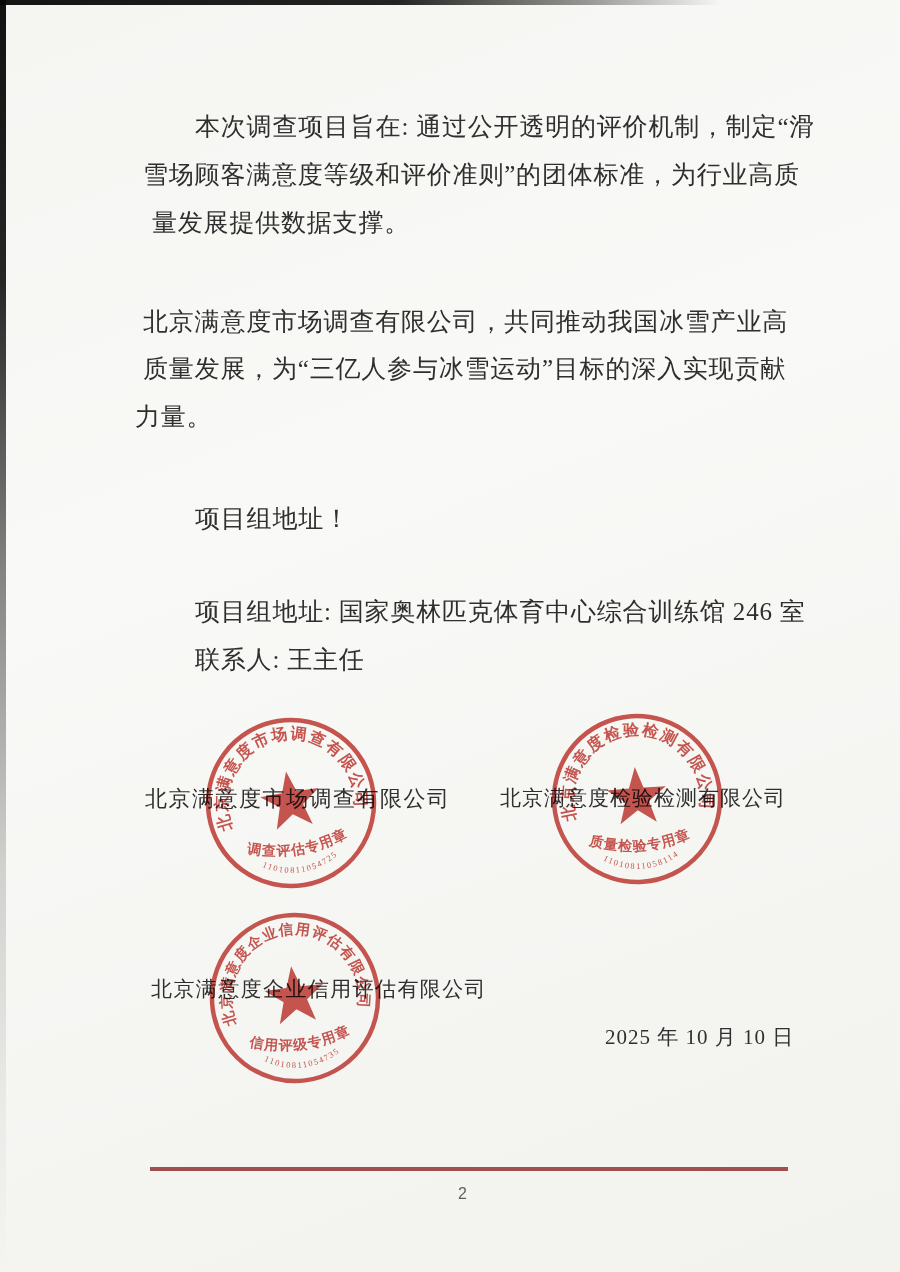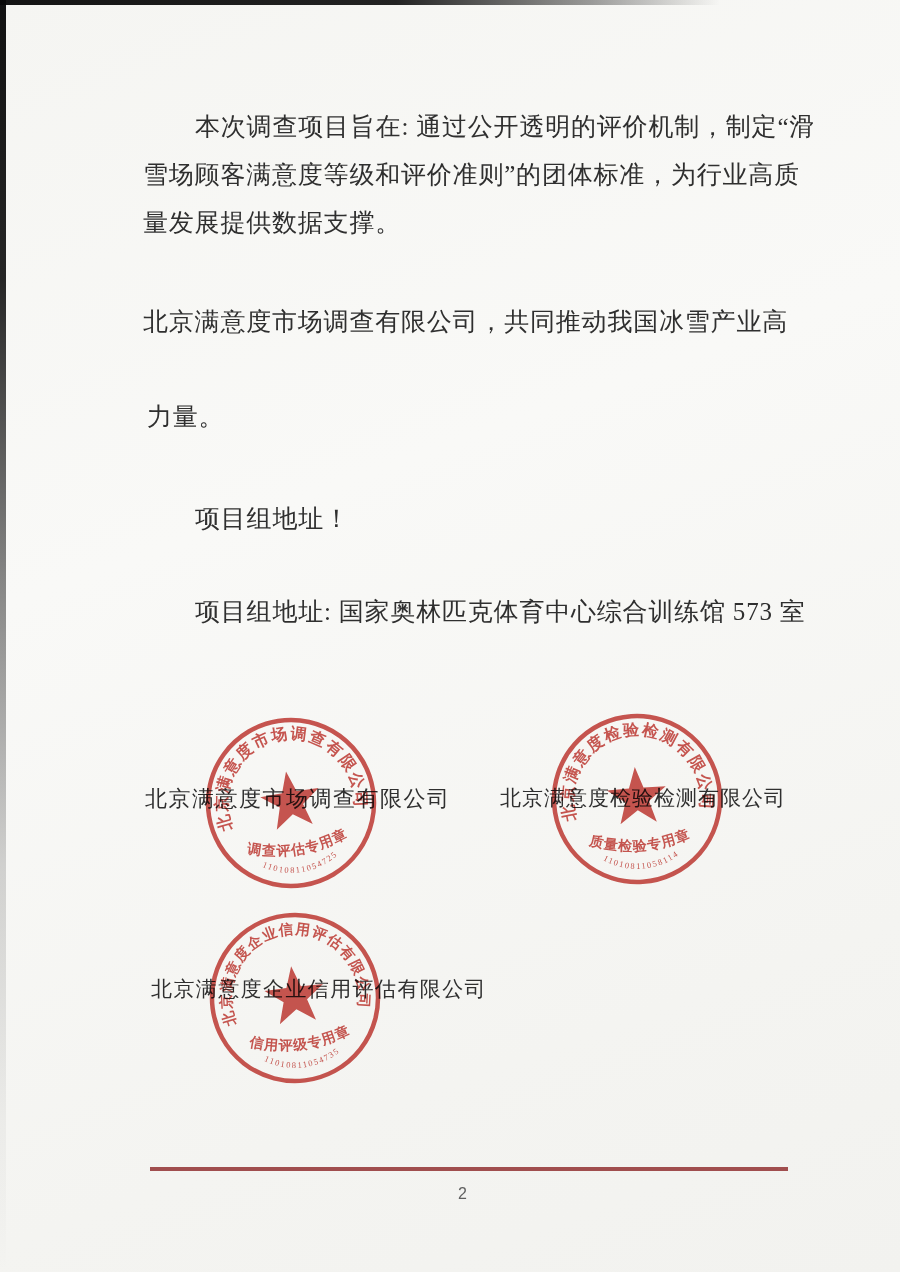--- a/index.html
+++ b/index.html
@@ -52,27 +52,29 @@
 </head>
 <body>
 
 <div class="page">
 
   <div class="edge-top"></div>
   <div class="edge-left"></div>
 
   <div class="tline" style="left:195px; top:110px">本次调查项目旨在: 通过公开透明的评价机制，制定“滑</div>
   <div class="tline" style="left:143px; top:158px">雪场顾客满意度等级和评价准则”的团体标准，为行业高质</div>
-  <div class="tline" style="left:143px; top:206px">量发展提供数据支撑。</div>
+  <div class="tline" style="left:152px; top:206px">量发展提供数据支撑。</div>
 
   <div class="tline" style="left:143px; top:305px">北京满意度市场调查有限公司，共同推动我国冰雪产业高</div>
-  <div class="tline" style="left:147px; top:400px">力量。</div>
+  <div class="tline" style="left:143px; top:352px">质量发展，为“三亿人参与冰雪运动”目标的深入实现贡献</div>
+  <div class="tline" style="left:135px; top:400px">力量。</div>
 
   <div class="tline" style="left:195px; top:502px">项目组地址！</div>
-  <div class="tline" style="left:195px; top:595px">项目组地址: 国家奥林匹克体育中心综合训练馆 573 室</div>
+  <div class="tline" style="left:195px; top:595px">项目组地址: 国家奥林匹克体育中心综合训练馆 246 室</div>
+  <div class="tline" style="left:195px; top:643px">联系人: 王主任</div>
 
   <div class="company co-a">北京满意度市场调查有限公司</div>
   <div class="company co-b">北京满意度检验检测有限公司</div>
   <div class="company co-c">北京满意度企业信用评估有限公司</div>
 
   <svg class="stamp stamp-a" viewBox="0 0 176 176">
     <defs>
       <path id="s0-ring" d="M 27.9 109.9 A 64 64 0 1 1 148.1 109.9"></path>
       <path id="s0-label" d="M 36 130 Q 88 149 140 130"></path>
       <path id="s0-serial" d="M 34.4 133 A 70 70 0 0 0 141.6 133"></path>
@@ -103,17 +105,18 @@
       <path id="s2-label" d="M 36 130 Q 88 149 140 130"></path>
       <path id="s2-serial" d="M 34.4 133 A 70 70 0 0 0 141.6 133"></path>
     </defs>
     <circle cx="88" cy="88" r="83"></circle>
     <polygon points="88,56 95.3,77 117.5,77.4 99.8,90.8 106.2,112.1 88,99.4 69.8,112.1 76.2,90.8 58.5,77.4 80.7,77"></polygon>
     <text class="ring-15"><textPath href="#s2-ring" startOffset="50%">北京满意度企业信用评估有限公司</textPath></text>
     <text class="stamp-label"><textPath href="#s2-label" startOffset="50%">信用评级专用章</textPath></text>
     <text class="stamp-serial"><textPath href="#s2-serial" startOffset="50%">11010811054735</textPath></text>
   </svg>
 
+  <div class="date-line">2025 年 10 月 10 日</div>
 
   <div class="footer-rule"></div>
   <div class="page-num">2</div>
 
 </div>
 
 </body></html>

